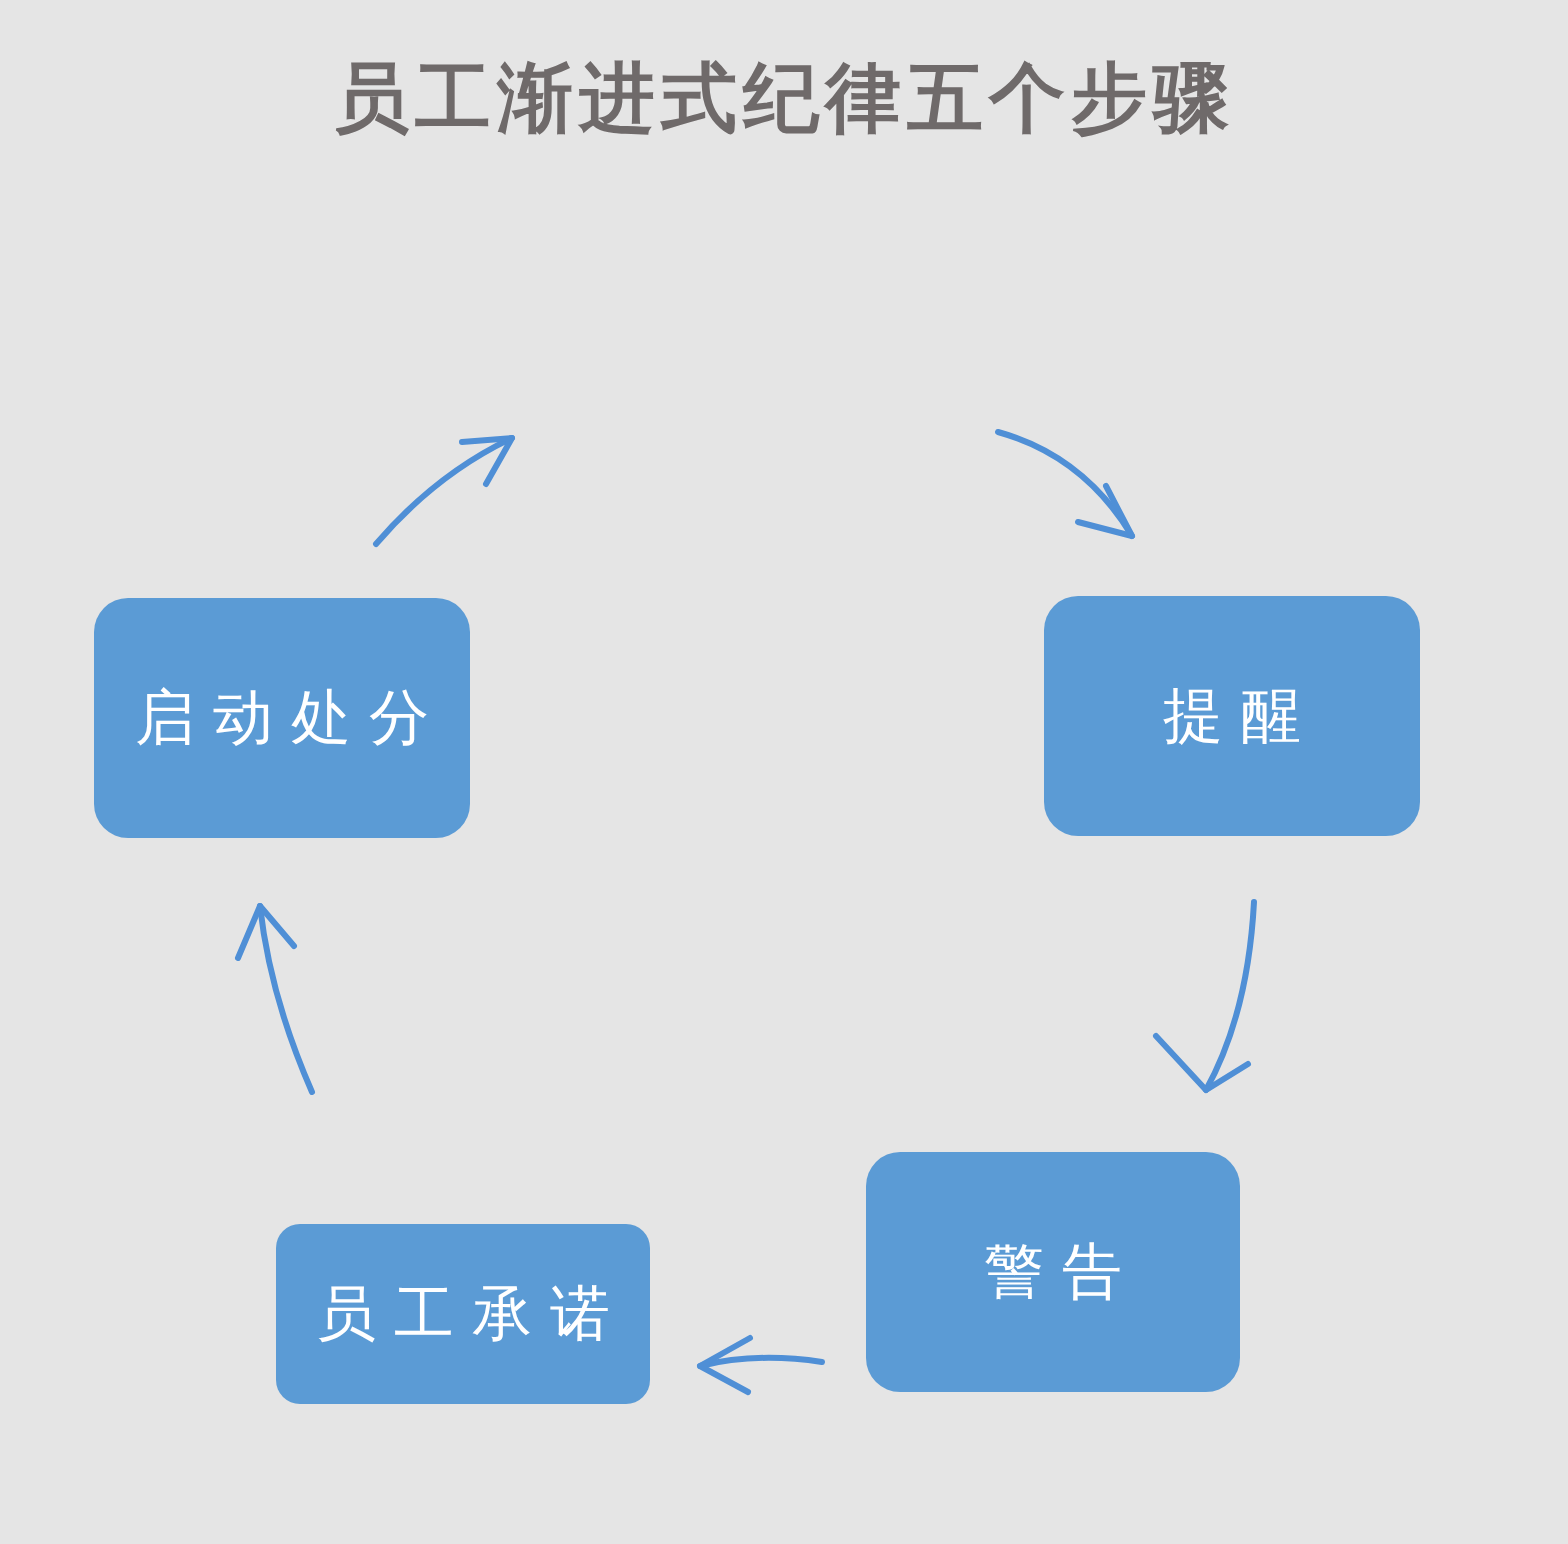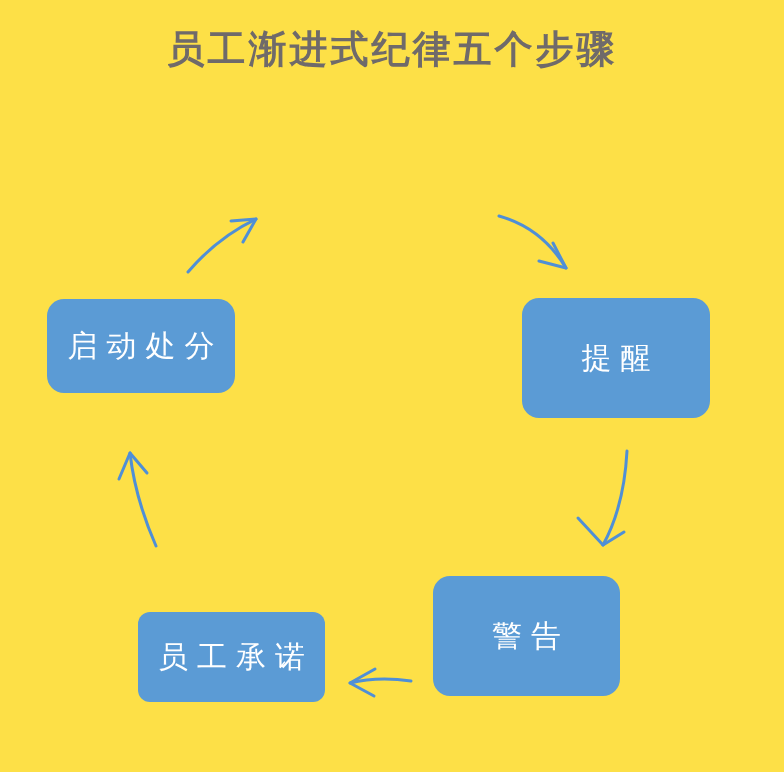--- a/index.html
+++ b/index.html
@@ -4,21 +4,21 @@
 <style>
   * { margin: 0; padding: 0; box-sizing: border-box; }
   html, body { background: #ffffff; }
   body {
     font-family: "Liberation Serif", "DejaVu Serif", serif;
   }
   .canvas {
     position: relative;
     width: 784px;
     height: 772px;
-    background: #fde047;
+    background: #e5e5e5;
     overflow: hidden;
   }
   .diagram-title {
     position: absolute;
     top: 24px;
     left: 0;
     width: 100%;
     text-align: center;
     font-size: 38px;
     font-weight: bold;
@@ -35,21 +35,21 @@
     color: #ffffff;
     font-size: 30px;
     letter-spacing: 9px;
     text-indent: 9px; 
     font-weight: 500;
   }
   .pos-consult    { left: 287px; top: 125px; width: 190px; height: 122px; }
   .pos-remind     { left: 522px; top: 298px; width: 188px; height: 120px; }
   .pos-warn       { left: 433px; top: 576px; width: 187px; height: 120px; }
   .pos-commit     { left: 138px; top: 612px; width: 187px; height: 90px; border-radius: 12px; }
-  .pos-discipline { left:  47px; top: 299px; width: 188px; height: 94px; }
+  .pos-discipline { left:  47px; top: 299px; width: 188px; height: 120px; }
   .arrow-layer {
     position: absolute;
     left: 0; top: 0;
     width: 784px;
     height: 772px;
     pointer-events: none;
   }
   .arrow-layer path {
     fill: none;
     stroke: #4f8fd6;

